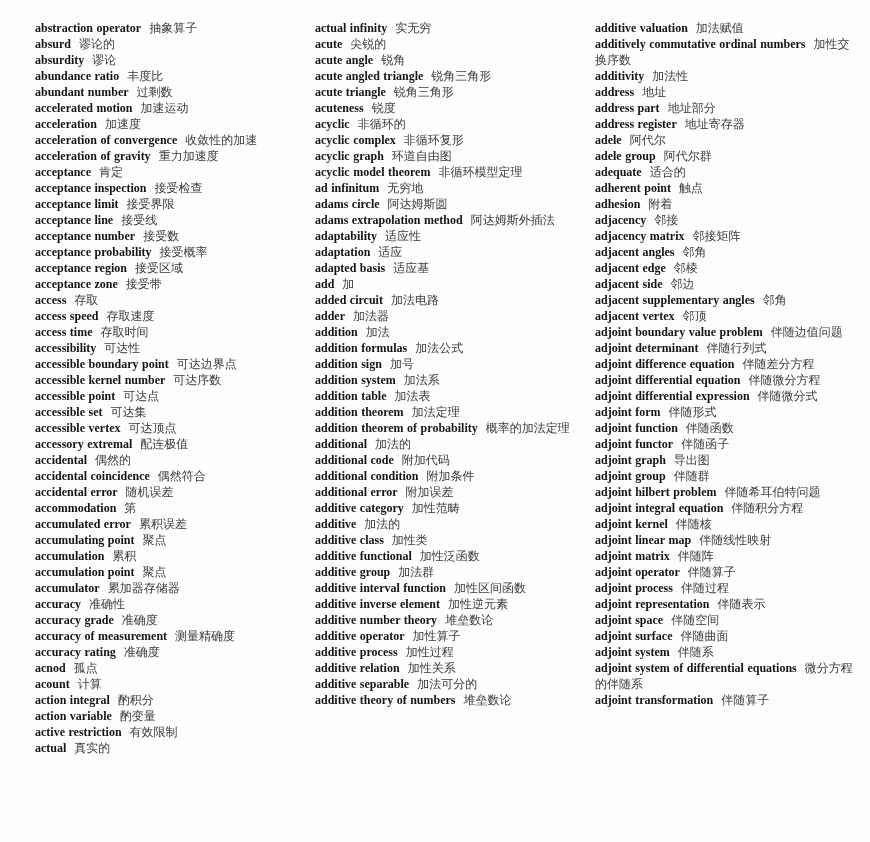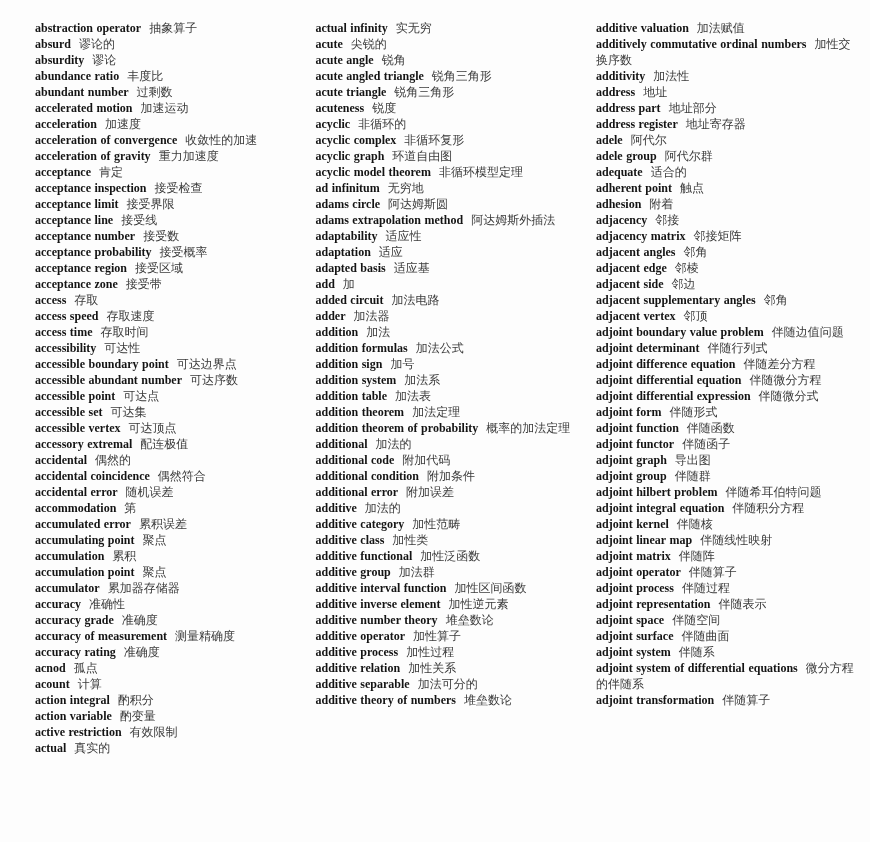--- a/index.html
+++ b/index.html
@@ -17,21 +17,20 @@
     box-sizing: border-box;
     width: 870px;
     height: 842px;
     padding: 20px 8px 0 35px;
     background: #fdfdfd;
   }
   .columns {
     display: flex;
     flex-direction: row;
     gap: 14px;
-    justify-content: space-between;
   }
   .col {
     width: 266px;
     flex: 0 0 266px;
   }
   .entry {
     font-size: 12px;
     line-height: 16px;
     color: #2b2b2b;
     word-spacing: 0.5px;
@@ -67,21 +66,21 @@
         <div class="entry"><span class="term">acceptance line</span><span class="def">接受线</span></div>
         <div class="entry"><span class="term">acceptance number</span><span class="def">接受数</span></div>
         <div class="entry"><span class="term">acceptance probability</span><span class="def">接受概率</span></div>
         <div class="entry"><span class="term">acceptance region</span><span class="def">接受区域</span></div>
         <div class="entry"><span class="term">acceptance zone</span><span class="def">接受带</span></div>
         <div class="entry"><span class="term">access</span><span class="def">存取</span></div>
         <div class="entry"><span class="term">access speed</span><span class="def">存取速度</span></div>
         <div class="entry"><span class="term">access time</span><span class="def">存取时间</span></div>
         <div class="entry"><span class="term">accessibility</span><span class="def">可达性</span></div>
         <div class="entry"><span class="term">accessible boundary point</span><span class="def">可达边界点</span></div>
-        <div class="entry"><span class="term">accessible abundant number</span><span class="def">可达序数</span></div>
+        <div class="entry"><span class="term">accessible kernel number</span><span class="def">可达序数</span></div>
         <div class="entry"><span class="term">accessible point</span><span class="def">可达点</span></div>
         <div class="entry"><span class="term">accessible set</span><span class="def">可达集</span></div>
         <div class="entry"><span class="term">accessible vertex</span><span class="def">可达顶点</span></div>
         <div class="entry"><span class="term">accessory extremal</span><span class="def">配连极值</span></div>
         <div class="entry"><span class="term">accidental</span><span class="def">偶然的</span></div>
         <div class="entry"><span class="term">accidental coincidence</span><span class="def">偶然符合</span></div>
         <div class="entry"><span class="term">accidental error</span><span class="def">随机误差</span></div>
         <div class="entry"><span class="term">accommodation</span><span class="def">第</span></div>
         <div class="entry"><span class="term">accumulated error</span><span class="def">累积误差</span></div>
         <div class="entry"><span class="term">accumulating point</span><span class="def">聚点</span></div>
@@ -123,22 +122,22 @@
         <div class="entry"><span class="term">addition formulas</span><span class="def">加法公式</span></div>
         <div class="entry"><span class="term">addition sign</span><span class="def">加号</span></div>
         <div class="entry"><span class="term">addition system</span><span class="def">加法系</span></div>
         <div class="entry"><span class="term">addition table</span><span class="def">加法表</span></div>
         <div class="entry"><span class="term">addition theorem</span><span class="def">加法定理</span></div>
         <div class="entry"><span class="term">addition theorem of probability</span><span class="def">概率的加法定理</span></div>
         <div class="entry"><span class="term">additional</span><span class="def">加法的</span></div>
         <div class="entry"><span class="term">additional code</span><span class="def">附加代码</span></div>
         <div class="entry"><span class="term">additional condition</span><span class="def">附加条件</span></div>
         <div class="entry"><span class="term">additional error</span><span class="def">附加误差</span></div>
+        <div class="entry"><span class="term">additive category</span><span class="def">加性范畴</span></div>
         <div class="entry"><span class="term">additive</span><span class="def">加法的</span></div>
-        <div class="entry"><span class="term">additive category</span><span class="def">加性范畴</span></div>
         <div class="entry"><span class="term">additive class</span><span class="def">加性类</span></div>
         <div class="entry"><span class="term">additive functional</span><span class="def">加性泛函数</span></div>
         <div class="entry"><span class="term">additive group</span><span class="def">加法群</span></div>
         <div class="entry"><span class="term">additive interval function</span><span class="def">加性区间函数</span></div>
         <div class="entry"><span class="term">additive inverse element</span><span class="def">加性逆元素</span></div>
         <div class="entry"><span class="term">additive number theory</span><span class="def">堆垒数论</span></div>
         <div class="entry"><span class="term">additive operator</span><span class="def">加性算子</span></div>
         <div class="entry"><span class="term">additive process</span><span class="def">加性过程</span></div>
         <div class="entry"><span class="term">additive relation</span><span class="def">加性关系</span></div>
         <div class="entry"><span class="term">additive separable</span><span class="def">加法可分的</span></div>

